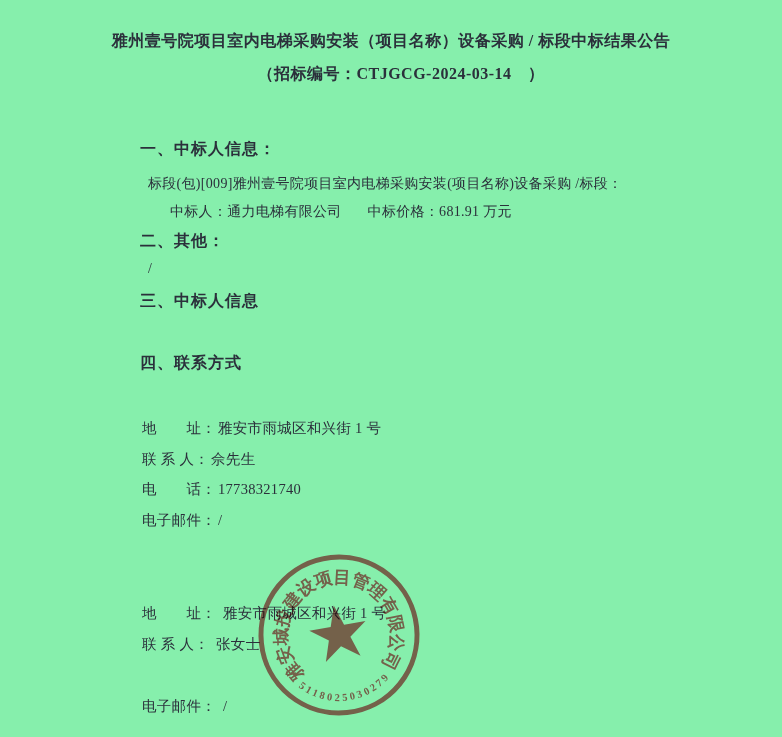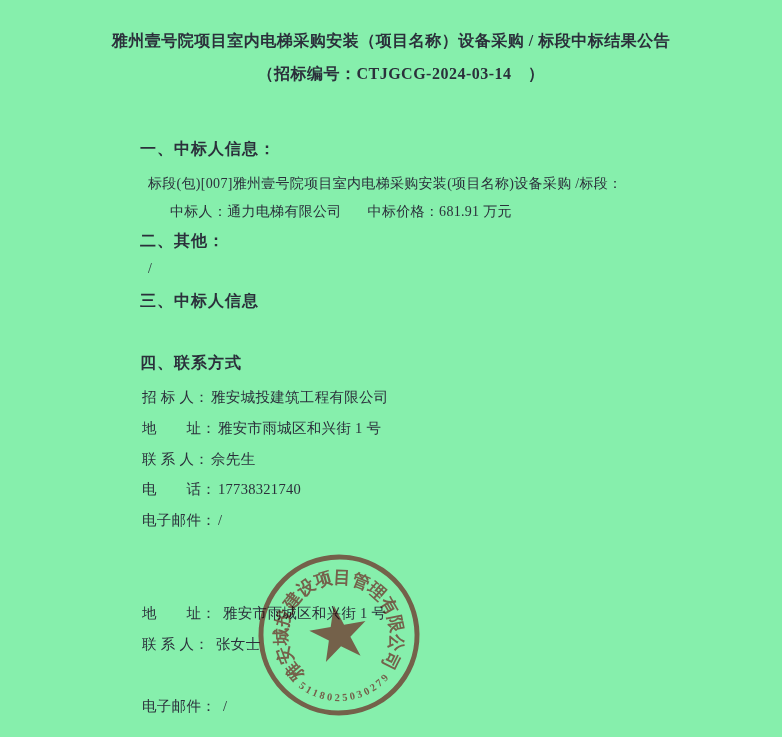--- a/index.html
+++ b/index.html
@@ -42,35 +42,32 @@
 </style>
 </head>
 <body>
 
 <div class="page">
 
   <div class="abs doc-title">雅州壹号院项目室内电梯采购安装（项目名称）设备采购 / 标段中标结果公告</div>
   <div class="abs doc-subtitle">（招标编号：CTJGCG-2024-03-14　）</div>
 
   <div class="abs sec-heading" style="top:139px">一、中标人信息：</div>
-  <div class="abs body-line indent1" style="top:175px">标段(包)[007]雅州壹号院项目室内电梯采购安装(项目名称)设备采购 /标段：</div>
+  <div class="abs body-line indent1" style="top:175px">标段(包)[009]雅州壹号院项目室内电梯采购安装(项目名称)设备采购 /标段：</div>
   <div class="abs body-line indent2" style="top:203px">
     <span>中标人：</span><span>通力电梯有限公司</span><span class="price-group">中标价格：</span><span>681.91 万元</span>
   </div>
 
   <div class="abs sec-heading" style="top:231px">二、其他：</div>
   <div class="abs body-line indent1" style="top:261px">/</div>
 
   <div class="abs sec-heading" style="top:291px">三、中标人信息</div>
 
   <div class="abs sec-heading" style="top:353px">四、联系方式</div>
 
-  <div class="abs contact-row" style="top:388px">
-    <span class="lbl">招 标 人：</span><span class="val">雅安城投建筑工程有限公司</span>
-  </div>
   <div class="abs contact-row" style="top:419px">
     <span class="lbl">地　　址：</span><span class="val">雅安市雨城区和兴街 1 号</span>
   </div>
   <div class="abs contact-row" style="top:450px">
     <span class="lbl">联 系 人：</span><span class="val">佘先生</span>
   </div>
   <div class="abs contact-row" style="top:480px">
     <span class="lbl">电　　话：</span><span class="val">17738321740</span>
   </div>
   <div class="abs contact-row" style="top:511px">

